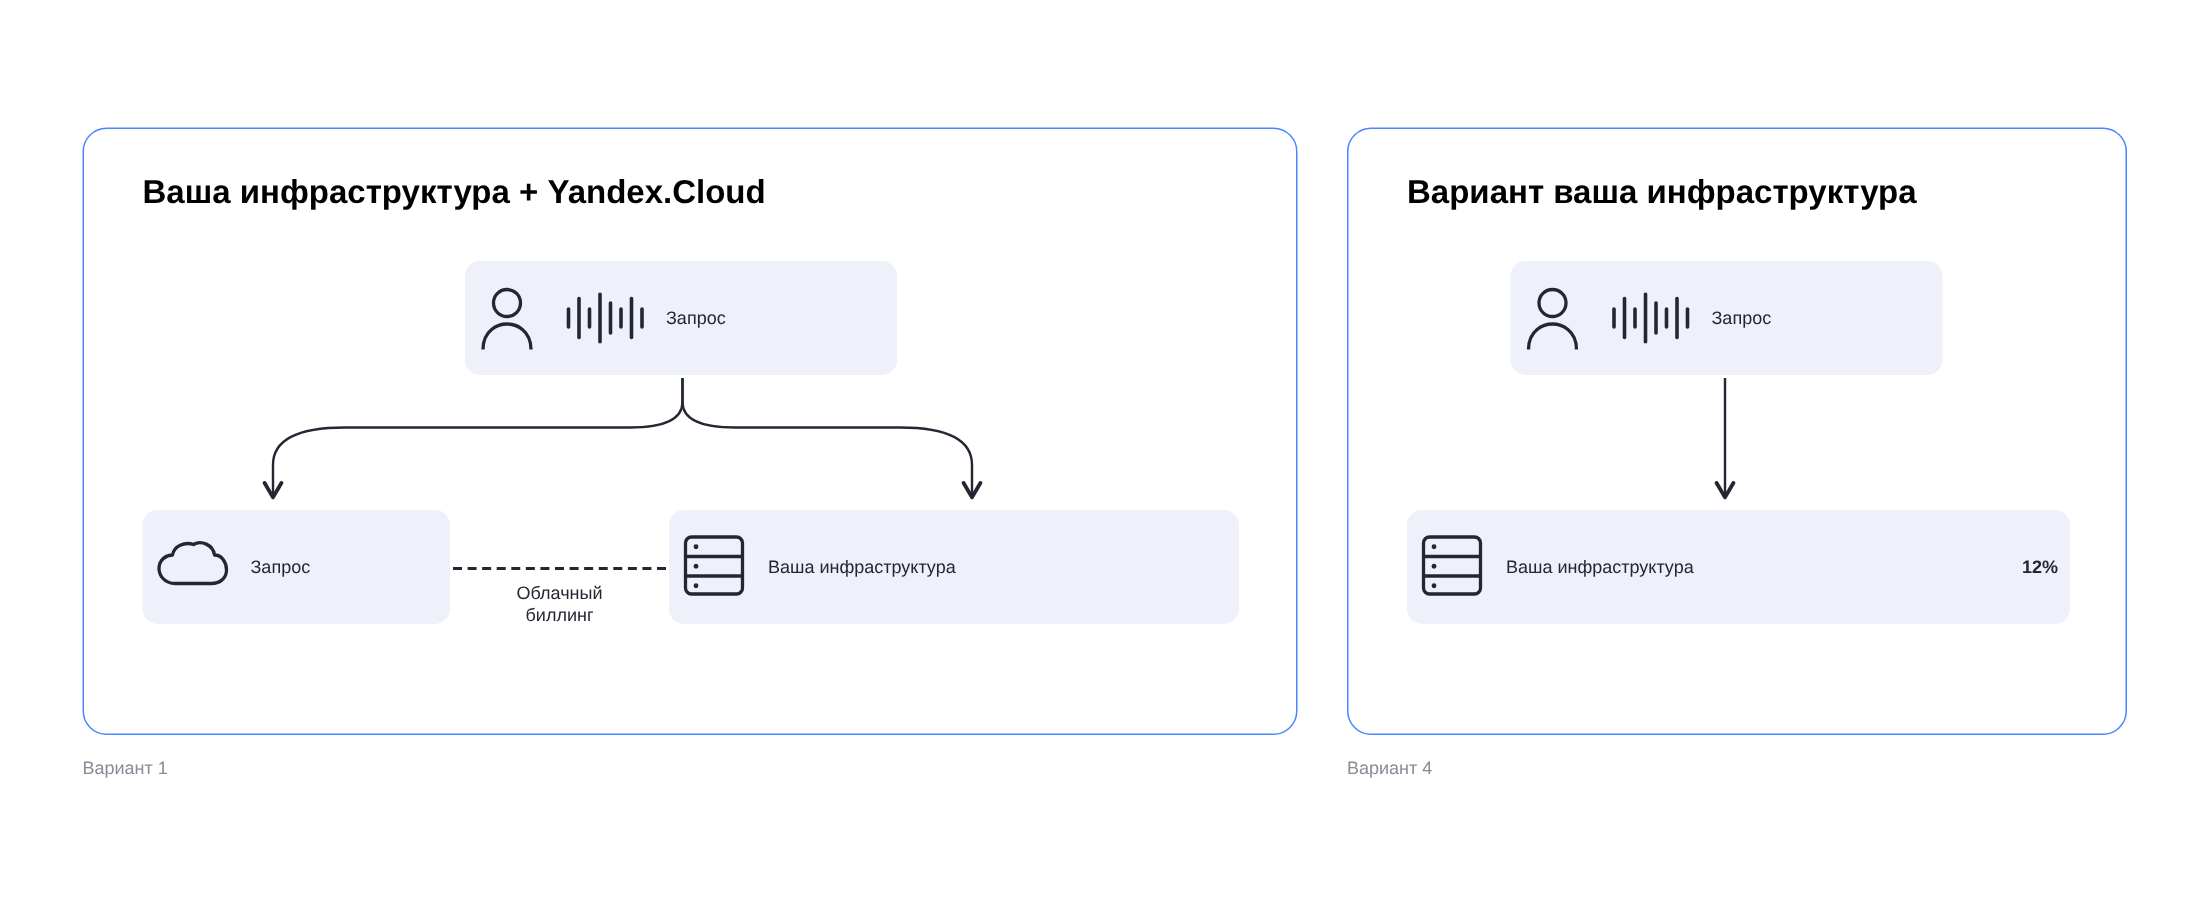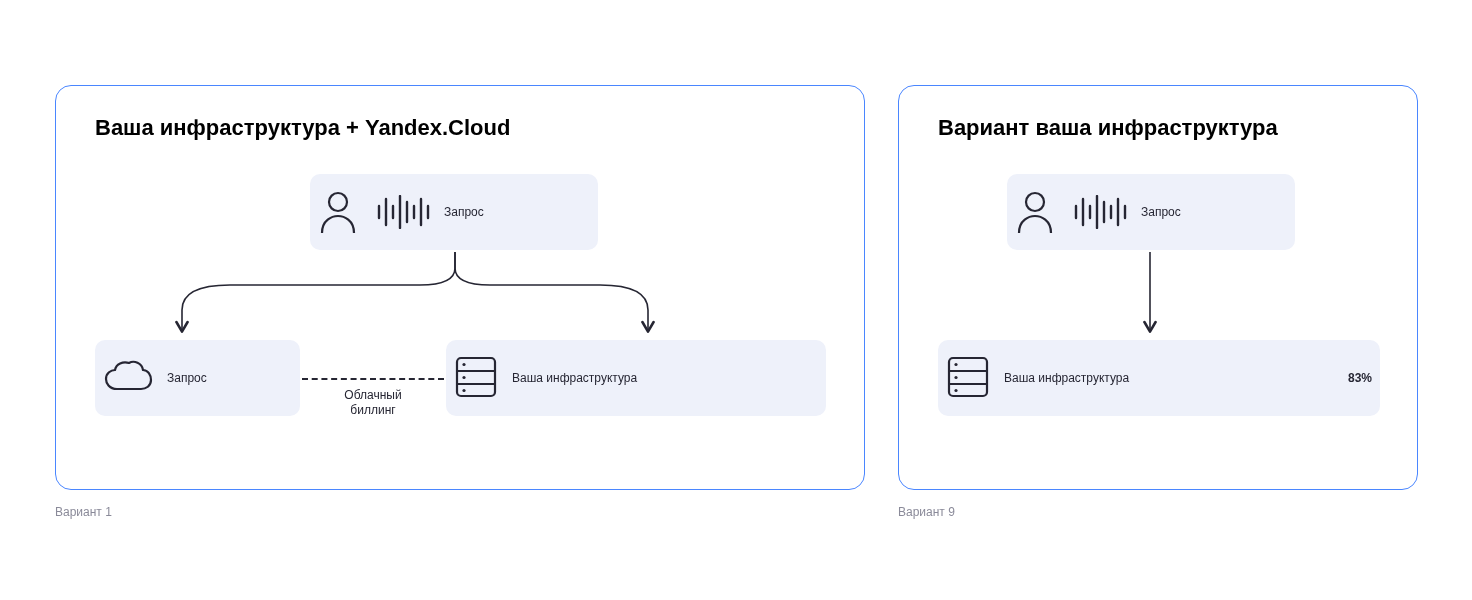--- a/index.html
+++ b/index.html
@@ -187,18 +187,18 @@
       <svg width="44" height="44" viewBox="0 0 44 44" fill="none" stroke="#262633" stroke-width="2.2" stroke-linejoin="round">
         <rect x="3" y="3" width="38" height="38" rx="4"></rect>
         <line x1="3" y1="16" x2="41" y2="16"></line>
         <line x1="3" y1="29" x2="41" y2="29"></line>
         <circle cx="10" cy="9.5" r="1.6" fill="#262633" stroke="none"></circle>
         <circle cx="10" cy="22.5" r="1.6" fill="#262633" stroke="none"></circle>
         <circle cx="10" cy="35.5" r="1.6" fill="#262633" stroke="none"></circle>
       </svg>
     </span>
     <span class="label">Ваша инфраструктура</span>
-    <span class="pct">83%</span>
-  </div>
-
-  <div class="caption" style="left:898px; top:505px;">Вариант 9</div>
+    <span class="pct">12%</span>
+  </div>
+
+  <div class="caption" style="left:898px; top:505px;">Вариант 4</div>
 
 </div>
 
 </body></html>

